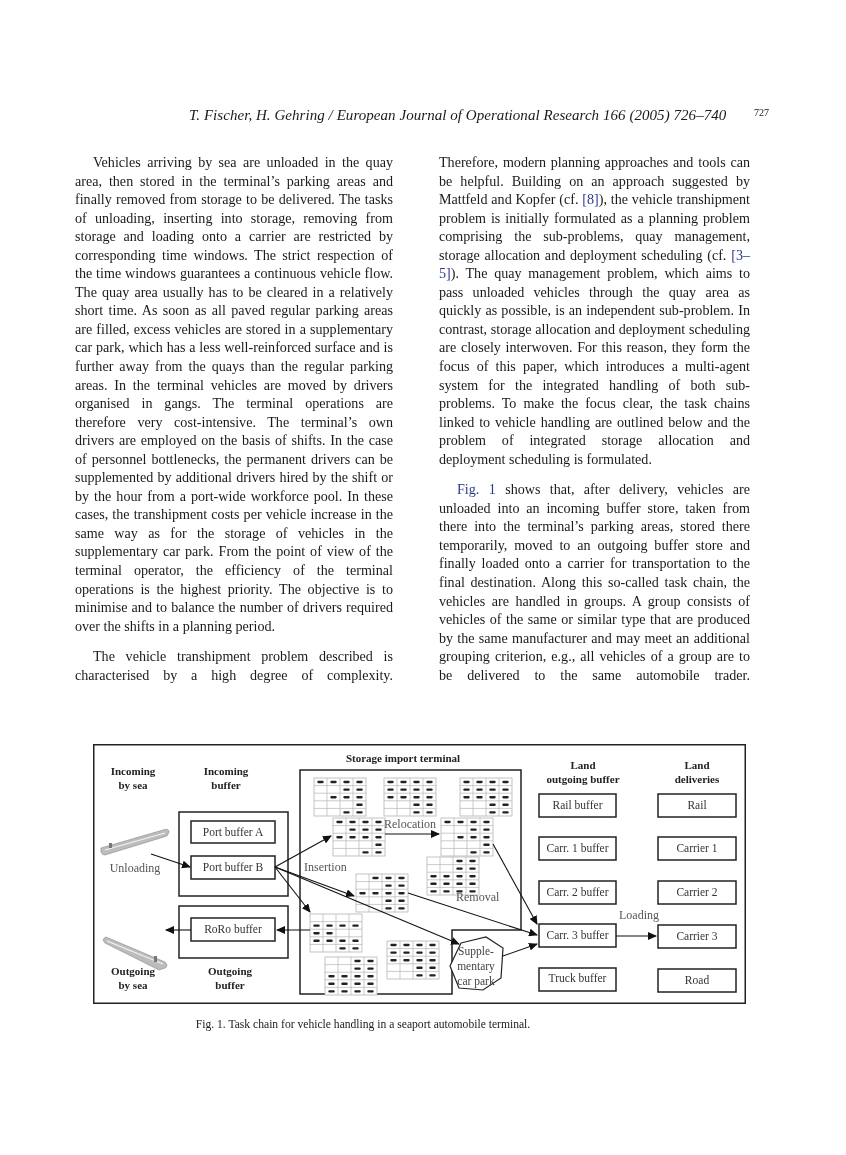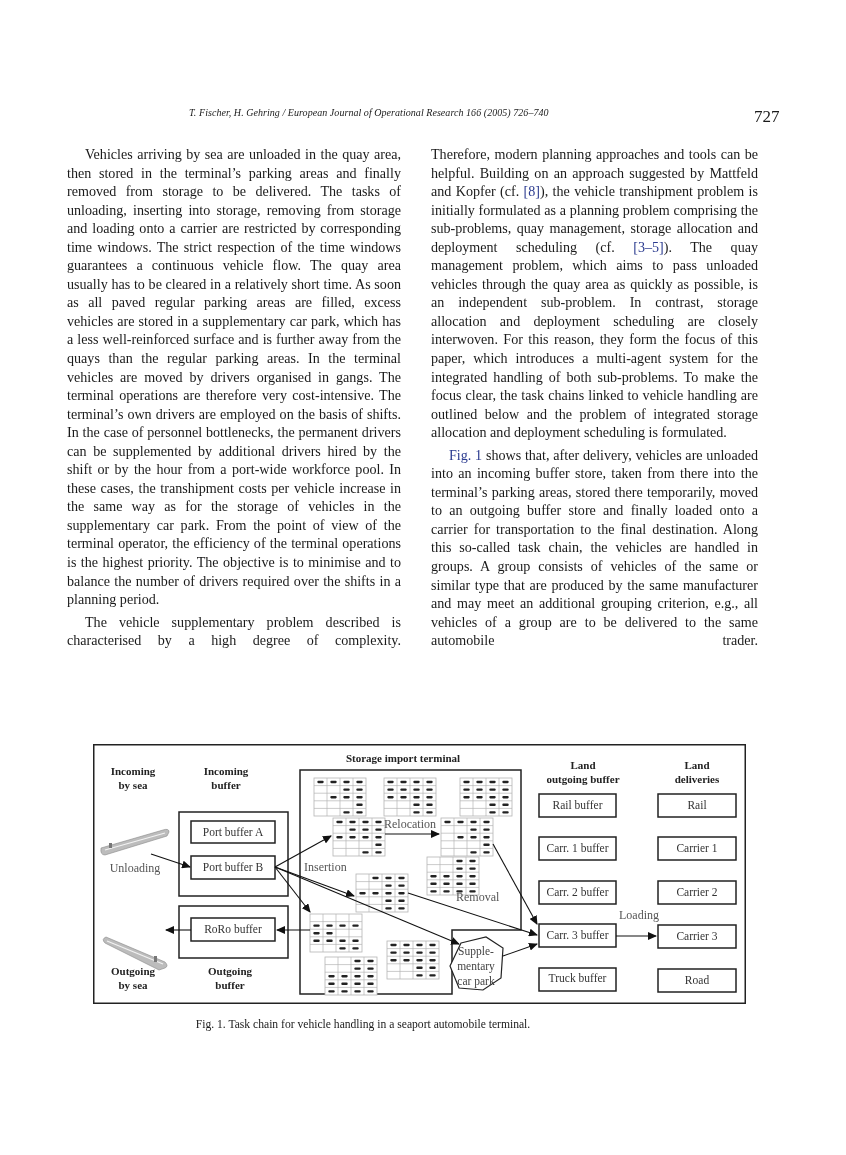--- a/index.html
+++ b/index.html
@@ -1,44 +1,44 @@
 <!DOCTYPE html>
 <html><head>
 <meta charset="utf-8">
 <style>
   html, body { margin: 0; padding: 0; background: #ffffff; }
   body { width: 846px; height: 1155px; position: relative; overflow: hidden;
          font-family: "Liberation Serif", "DejaVu Serif", serif; color: #1a1a1a; }
   .running-head { position: absolute; top: 107px; left: 0; width: 846px; height: 16px; }
   .running-head .title { position: absolute; left: 189px; top: 0; font-style: italic;
-         font-size: 10px; letter-spacing: 0.05px; }
-  .running-head .page { position: absolute; left: 754px; top: 0; font-size: 17px; }
+         font-size: 15px; letter-spacing: 0.05px; }
+  .running-head .page { position: absolute; left: 754px; top: 0; font-size: 10px; }
   .col { position: absolute; top: 141px; width: 342px; font-size: 14.1px; line-height: 18.55px;
          text-align: justify; hyphens: none; }
   .col.left { left: 63px; }
   .col.right { left: 427px; width: 335px; }
-  .col p { margin: 4px; }
+  .col p { margin: 12px; }
   .col p.indent { text-indent: 18px; }
   .col .ref { color: #2a3a8f; }
   .figure { position: absolute; left: 93px; top: 744px; width: 653px; height: 260px; }
   .figure svg { display: block; }
   .caption { position: absolute; top: 1018px; left: 0; width: 726px; text-align: center;
              font-size: 11.6px; }
 </style>
 </head>
 <body>
 
 <div class="running-head">
   <span class="title">T. Fischer, H. Gehring / European Journal of Operational Research 166 (2005) 726–740</span>
   <span class="page">727</span>
 </div>
 
 <div class="col left">
   <p class="indent">Vehicles arriving by sea are unloaded in the quay area, then stored in the terminal’s parking areas and finally removed from storage to be delivered. The tasks of unloading, inserting into storage, removing from storage and loading onto a carrier are restricted by corresponding time windows. The strict respection of the time windows guarantees a continuous vehicle flow. The quay area usually has to be cleared in a relatively short time. As soon as all paved regular parking areas are filled, excess vehicles are stored in a supplementary car park, which has a less well-reinforced surface and is further away from the quays than the regular parking areas. In the terminal vehicles are moved by drivers organised in gangs. The terminal operations are therefore very cost-intensive. The terminal’s own drivers are employed on the basis of shifts. In the case of personnel bottlenecks, the permanent drivers can be supplemented by additional drivers hired by the shift or by the hour from a port-wide workforce pool. In these cases, the transhipment costs per vehicle increase in the same way as for the storage of vehicles in the supplementary car park. From the point of view of the terminal operator, the efficiency of the terminal operations is the highest priority. The objective is to minimise and to balance the number of drivers required over the shifts in a planning period.</p>
-  <p class="indent" style="text-align-last: justify;">The vehicle supplementary problem described is characterised by a high degree of complexity.</p>
+  <p class="indent" style="text-align-last: justify;">The vehicle transhipment problem described is characterised by a high degree of complexity.</p>
 </div>
 
 <div class="col right">
   <p><span>Therefore, modern planning approaches and tools can be helpful. Building on an approach suggested by Mattfeld and Kopfer (cf. </span><a class="ref">[8]</a><span>), the vehicle transhipment problem is initially formulated as a planning problem comprising the sub-problems, quay management, storage allocation and deployment scheduling (cf. </span><a class="ref">[3–5]</a><span>). The quay management problem, which aims to pass unloaded vehicles through the quay area as quickly as possible, is an independent sub-problem. In contrast, storage allocation and deployment scheduling are closely interwoven. For this reason, they form the focus of this paper, which introduces a multi-agent system for the integrated handling of both sub-problems. To make the focus clear, the task chains linked to vehicle handling are outlined below and the problem of integrated storage allocation and deployment scheduling is formulated.</span></p>
   <p class="indent" style="text-align-last: justify;"><a class="ref">Fig. 1</a><span> shows that, after delivery, vehicles are unloaded into an incoming buffer store, taken from there into the terminal’s parking areas, stored there temporarily, moved to an outgoing buffer store and finally loaded onto a carrier for transportation to the final destination. Along this so-called task chain, the vehicles are handled in groups. A group consists of vehicles of the same or similar type that are produced by the same manufacturer and may meet an additional grouping criterion, e.g., all vehicles of a group are to be delivered to the same automobile trader.</span></p>
 </div>
 
 <div class="figure">
   <svg width="653" height="260" viewBox="0 0 653 260" xmlns="http://www.w3.org/2000/svg" font-family="Liberation Serif, DejaVu Serif, serif">
     <defs>

